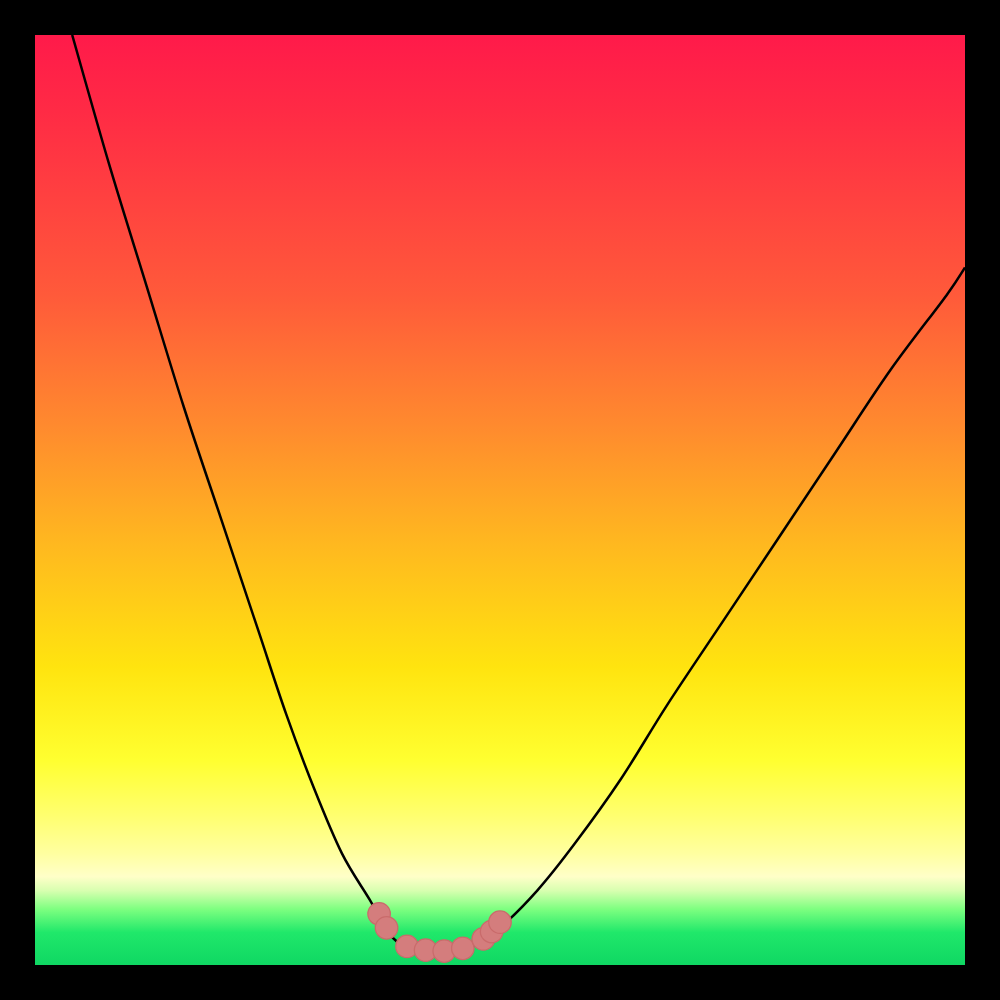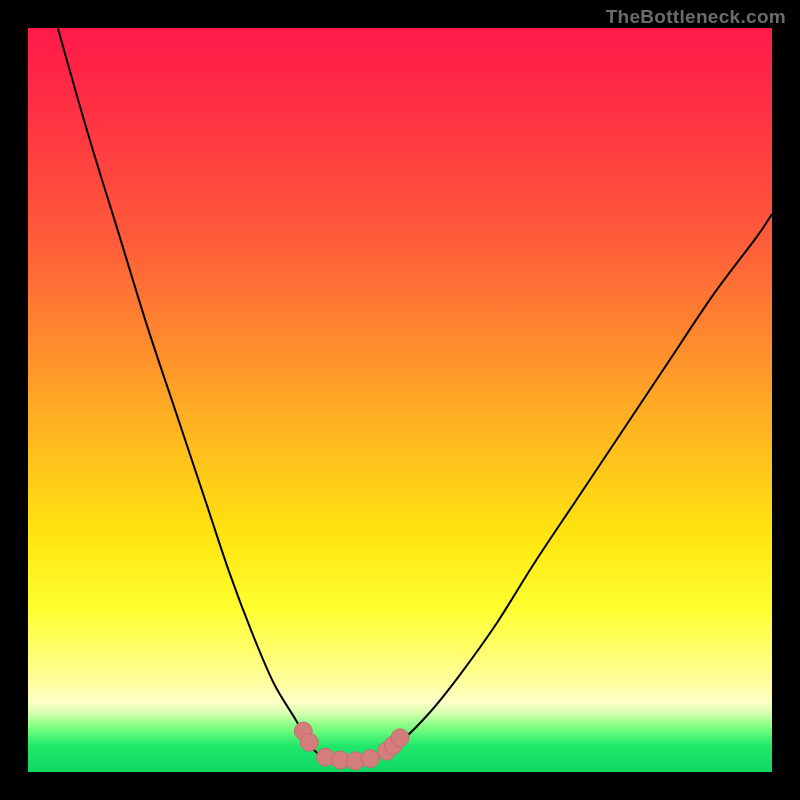--- a/index.html
+++ b/index.html
@@ -68,21 +68,20 @@
   .dot {
     fill: #d47d7d;
     stroke: #c96b6b;
     stroke-width: 1;
   }
 </style>
 </head>
 <body>
 
 <div class="frame">
-  <div class="watermark">TheBottleneck.com</div>
 
   <div class="plot-area">
     <svg class="curves" viewBox="0 0 744 744" preserveAspectRatio="none">
       <path id="curve-path" class="curve" d="M 29.76 0.00 C 34.72 17.36, 49.60 70.68, 59.52 104.16 C 69.44 137.64, 79.36 168.64, 89.28 200.88 C 99.20 233.12, 109.12 266.60, 119.04 297.60 C 128.96 328.60, 138.88 357.12, 148.80 386.88 C 158.72 416.64, 169.88 450.12, 178.56 476.16 C 187.24 502.20, 193.44 522.04, 200.88 543.12 C 208.32 564.20, 215.76 584.04, 223.20 602.64 C 230.64 621.24, 238.08 639.84, 245.52 654.72 C 252.96 669.60, 261.64 681.38, 267.84 691.92 C 274.04 702.46, 278.38 711.76, 282.72 717.96 C 287.06 724.16, 292.02 727.26, 293.88 729.12 C 295.74 730.98, 292.02 728.50, 293.88 729.12 C 295.74 729.74, 300.70 731.97, 305.04 732.84 C 309.38 733.71, 314.96 734.33, 319.92 734.33 C 324.88 734.33, 329.84 733.71, 334.80 732.84 C 339.76 731.97, 347.20 729.74, 349.68 729.12 C 352.16 728.50, 345.96 731.60, 349.68 729.12 C 353.40 726.64, 363.32 721.68, 372.00 714.24 C 380.68 706.80, 391.84 695.64, 401.76 684.48 C 411.68 673.32, 420.36 662.16, 431.52 647.28 C 442.68 632.40, 456.32 613.80, 468.72 595.20 C 481.12 576.60, 492.28 556.76, 505.92 535.68 C 519.56 514.60, 535.68 491.04, 550.56 468.72 C 565.44 446.40, 580.32 424.08, 595.20 401.76 C 610.08 379.44, 624.96 357.12, 639.84 334.80 C 654.72 312.48, 669.60 288.92, 684.48 267.84 C 699.36 246.76, 719.20 221.96, 729.12 208.32 C 739.04 194.68, 741.52 189.72, 744.00 186.00"></path>
       <g id="marker-group">
           <circle class="dot" cx="275.28" cy="703.08" r="9"></circle>
           <circle class="dot" cx="281.23" cy="714.24" r="9"></circle>
           <circle class="dot" cx="297.60" cy="729.12" r="9"></circle>
           <circle class="dot" cx="312.48" cy="732.10" r="9"></circle>
           <circle class="dot" cx="327.36" cy="732.84" r="9"></circle>

